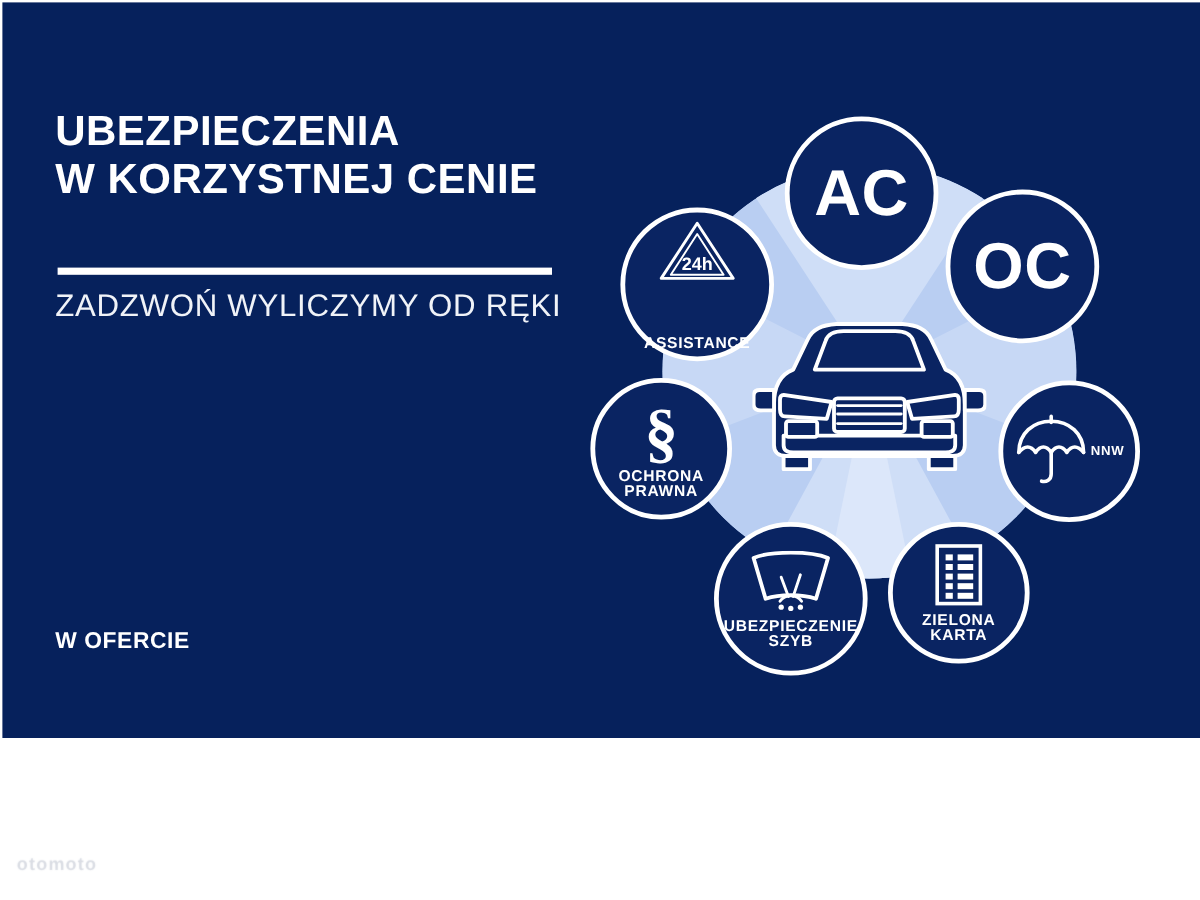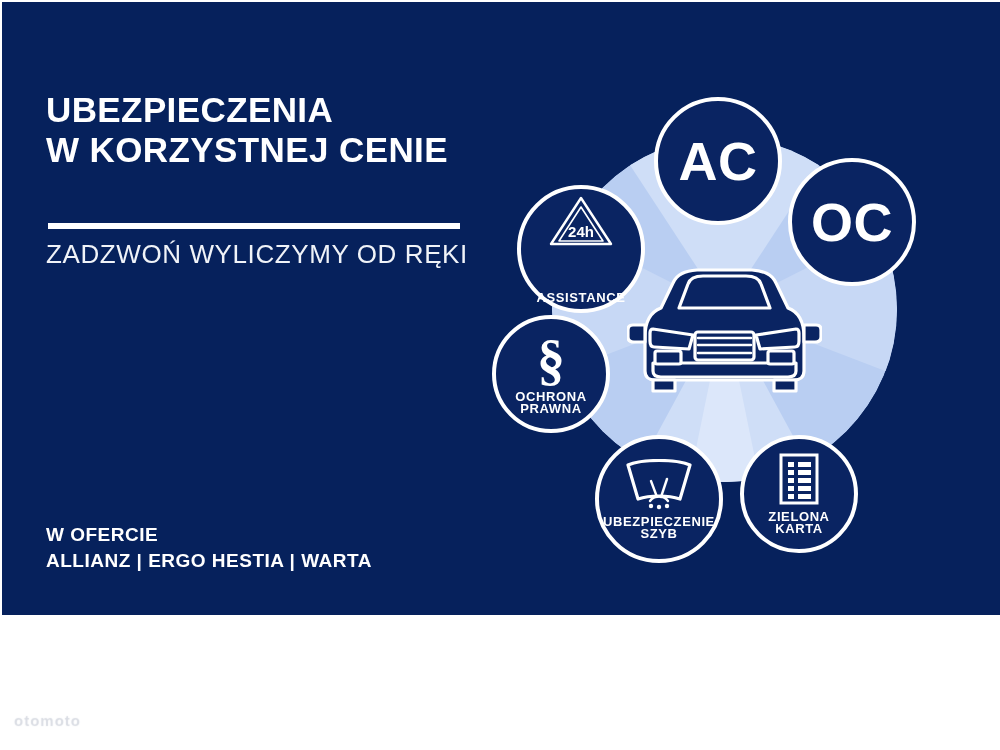--- a/index.html
+++ b/index.html
@@ -109,21 +109,21 @@
     letter-spacing:0.5px;
   }
   
   #node-ac   { left:162px; top:20px;  width:128px; height:128px; }
   #node-oc   { left:296px; top:81px;  width:128px; height:128px; }
   #node-nnw  { left:340px; top:240px; width:118px; height:118px;
                flex-direction:row; }
   #node-zk   { left:248px; top:358px; width:118px; height:118px; }
   #node-szyb { left:103px; top:358px; width:128px; height:128px; }
   #node-op   { left:0px;   top:238px; width:118px; height:118px; }
-  #node-asis { left:25px;  top:108px; width:128px; height:128px;gap:40px; }
+  #node-asis { left:25px;  top:96px; width:128px; height:128px;gap:40px; }
 
   .node .ico{ display:block; }
   #node-nnw .lbl{ margin-left:2px; font-size:11px; }
   
   #car{
     position:absolute;
     left:135px;top:190px;
     width:195px;height:140px;
   }
   
@@ -157,21 +157,20 @@
     </div>
 
     <div id="rule"></div>
 
     <div id="callblock">
       <div class="callline">ZADZWOŃ WYLICZYMY OD RĘKI</div>
     </div>
 
     <div id="offer">
       <div class="offerline">W OFERCIE</div>
-      <div class="offerline">ALLIANZ | ERGO HESTIA | WARTA</div>
     </div>
 
     <div id="graphic">
 
       <svg id="disc" viewBox="0 0 345 345" xmlns="http://www.w3.org/2000/svg">
         <defs>
           <clipPath id="discclip">
               <circle cx="172.5" cy="172.5" r="172.5"></circle>
             </clipPath>
         </defs>
@@ -217,20 +216,31 @@
       </svg>
 
       <div class="node" id="node-ac">
         <span class="big">AC</span>
       </div>
 
       <div class="node" id="node-oc">
         <span class="big">OC</span>
       </div>
 
+      <div class="node" id="node-nnw">
+        <svg class="ico" width="62" height="62" viewBox="0 0 62 62" xmlns="http://www.w3.org/2000/svg">
+          <g fill="none" stroke="#ffffff" stroke-width="3" stroke-linecap="round" stroke-linejoin="round">
+            <path d="M4 32 C4 16 16 6 31 6 C46 6 58 16 58 32"></path>
+            <path d="M4 32 C9 26 14 26 18 32 C22 26 27 26 31 32 C35 26 40 26 44 32 C48 26 53 26 58 32"></path>
+            <path d="M31 32 L31 50 C31 55 27 57 23 56"></path>
+            <line x1="31" y1="2" x2="31" y2="7"></line>
+          </g>
+        </svg>
+        <span class="lbl">NNW</span>
+      </div>
 
       <div class="node" id="node-zk">
         <svg class="ico" width="40" height="52" viewBox="0 0 40 52" style="margin-bottom:6px" xmlns="http://www.w3.org/2000/svg">
           <rect x="2" y="2" width="36" height="48" fill="none" stroke="#ffffff" stroke-width="3"></rect>
           <g fill="#ffffff">
             <rect x="9" y="9" width="6" height="5"></rect>
             <rect x="19" y="9" width="13" height="5"></rect>
             <rect x="9" y="17" width="6" height="5"></rect>
             <rect x="19" y="17" width="13" height="5"></rect>
             <rect x="9" y="25" width="6" height="5"></rect>

